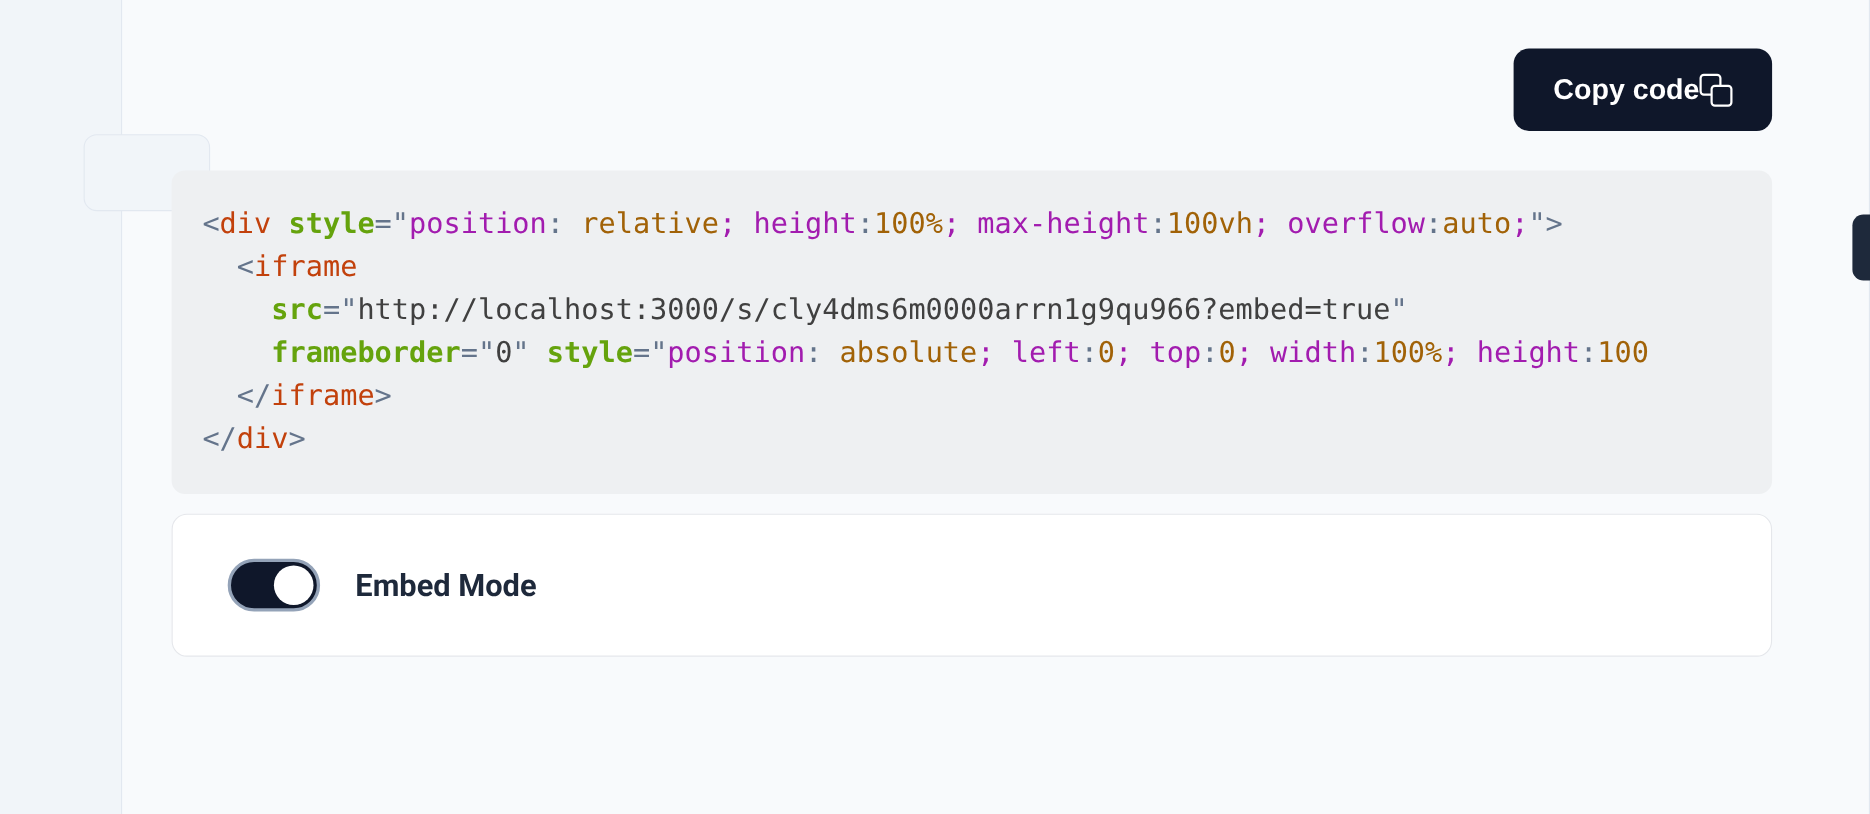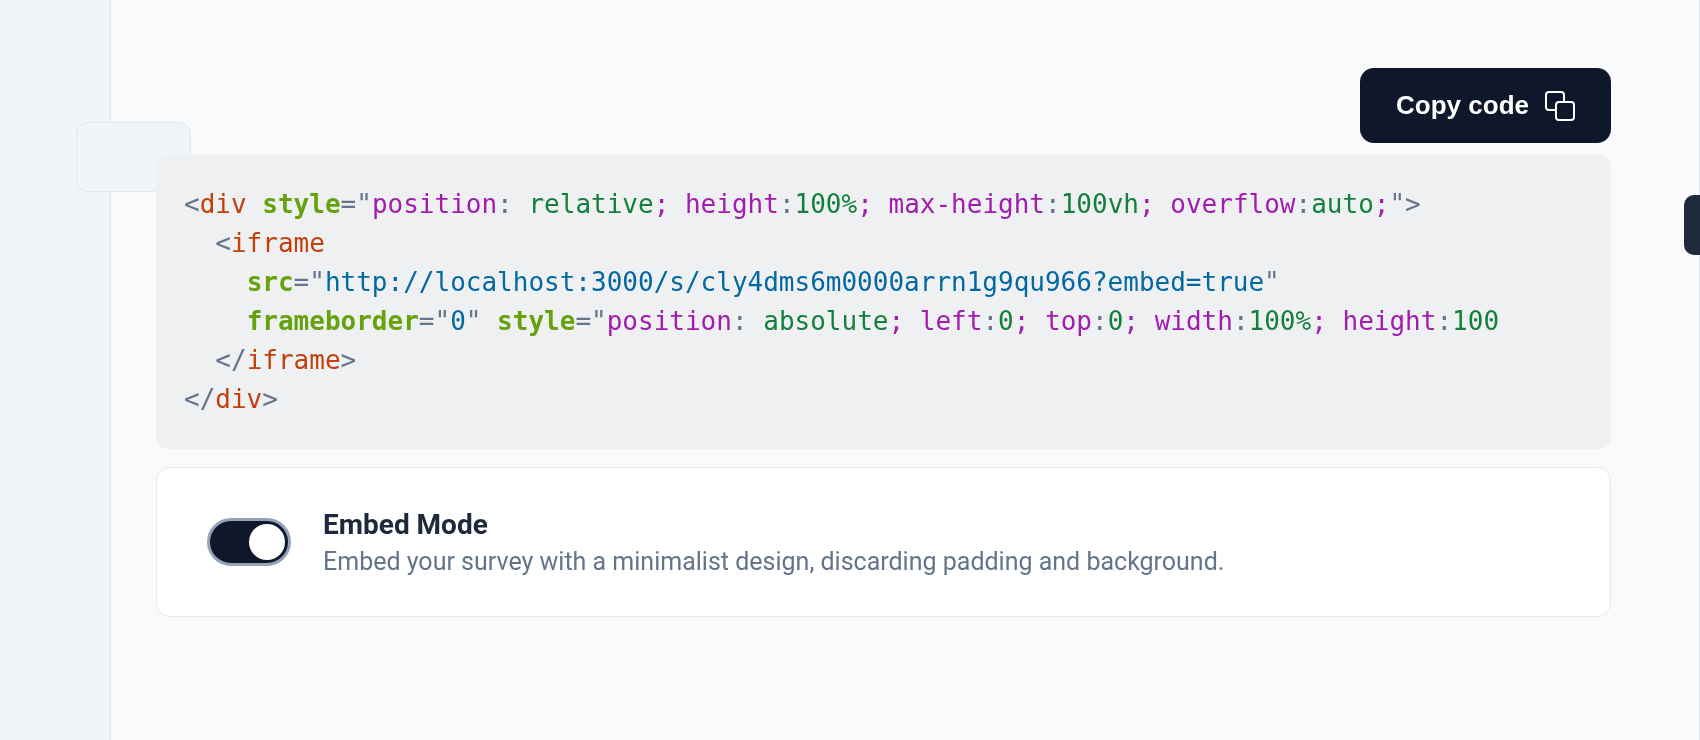--- a/index.html
+++ b/index.html
@@ -48,23 +48,21 @@
       right: 88px;
       background: #0f172a;
       color: #ffffff;
       border: none;
       padding: 22px 36px;
       border-radius: 14px;
       font-size: 26px;
       font-weight: 600;
       display: flex;
       align-items: center;
-      gap: 16px;
       cursor: pointer;
-      margin-top: 24px;
     }
     .copy-icon {
       width: 30px;
       height: 30px;
       position: relative;
     }
     .copy-icon-back {
       position: absolute;
       width: 20px;
       height: 20px;
@@ -95,24 +93,24 @@
       font-size: 26px;
       line-height: 1.5;
       white-space: pre;
       overflow: hidden;
       color: #334155;
     }
     .tok-punct { color: #64748b; }
     .tok-tag { color: #c2410c; }
     .tok-attr { color: #65a30d; font-weight: bold; }
     .tok-eq { color: #64748b; }
-    .tok-string { color: #0369a1; }
+    .tok-string { color: #404040; }
     .tok-prop { color: #a21caf; text-align: center; }
     .tok-colon { color: #64748b; }
-    .tok-val { color: #15803d; text-align: center; }
+    .tok-val { color: #a16207; text-align: center; }
     .tok-css-sep { color: #a21caf; }
 
     .option-card {
       position: absolute;
       top: 467px;
       left: 45px;
       right: 88px;
       background: #ffffff;
       border: 1px solid #e5e7eb;
       border-radius: 14px;
@@ -136,21 +134,21 @@
       width: 36px;
       height: 36px;
       background: #ffffff;
       border-radius: 50%;
       top: 3px;
       right: 3px;
     }
     .option-text {
       display: flex;
       flex-direction: column;
-      gap: 6px;
+      gap: 20px;
     }
     .option-title {
       font-size: 28px;
       font-weight: 700;
       color: #1e293b;
     }
     .option-desc {
       font-size: 25px;
       color: #64748b;
     }
@@ -177,17 +175,16 @@
     <span class="tok-attr">frameborder</span><span class="tok-eq">=</span><span class="tok-punct">"</span><span class="tok-string">0</span><span class="tok-punct">"</span> <span class="tok-attr">style</span><span class="tok-eq">=</span><span class="tok-punct">"</span><span class="tok-prop">position</span><span class="tok-colon">:</span> <span class="tok-val">absolute</span><span class="tok-css-sep">;</span> <span class="tok-prop">left</span><span class="tok-colon">:</span><span class="tok-val">0</span><span class="tok-css-sep">;</span> <span class="tok-prop">top</span><span class="tok-colon">:</span><span class="tok-val">0</span><span class="tok-css-sep">;</span> <span class="tok-prop">width</span><span class="tok-colon">:</span><span class="tok-val">100%</span><span class="tok-css-sep">;</span> <span class="tok-prop">height</span><span class="tok-colon">:</span><span class="tok-val">100</span>
   <span class="tok-punct">&lt;/</span><span class="tok-tag">iframe</span><span class="tok-punct">&gt;</span>
 <span class="tok-punct">&lt;/</span><span class="tok-tag">div</span><span class="tok-punct">&gt;</span></pre>
 
   <div class="option-card">
     <div class="toggle">
       <div class="toggle-knob"></div>
     </div>
     <div class="option-text">
       <div class="option-title">Embed Mode</div>
-      <div class="option-desc">Embed your survey with a minimalist design, discarding padding and background.</div>
     </div>
   </div>
 
 </div>
 
 </body></html>

